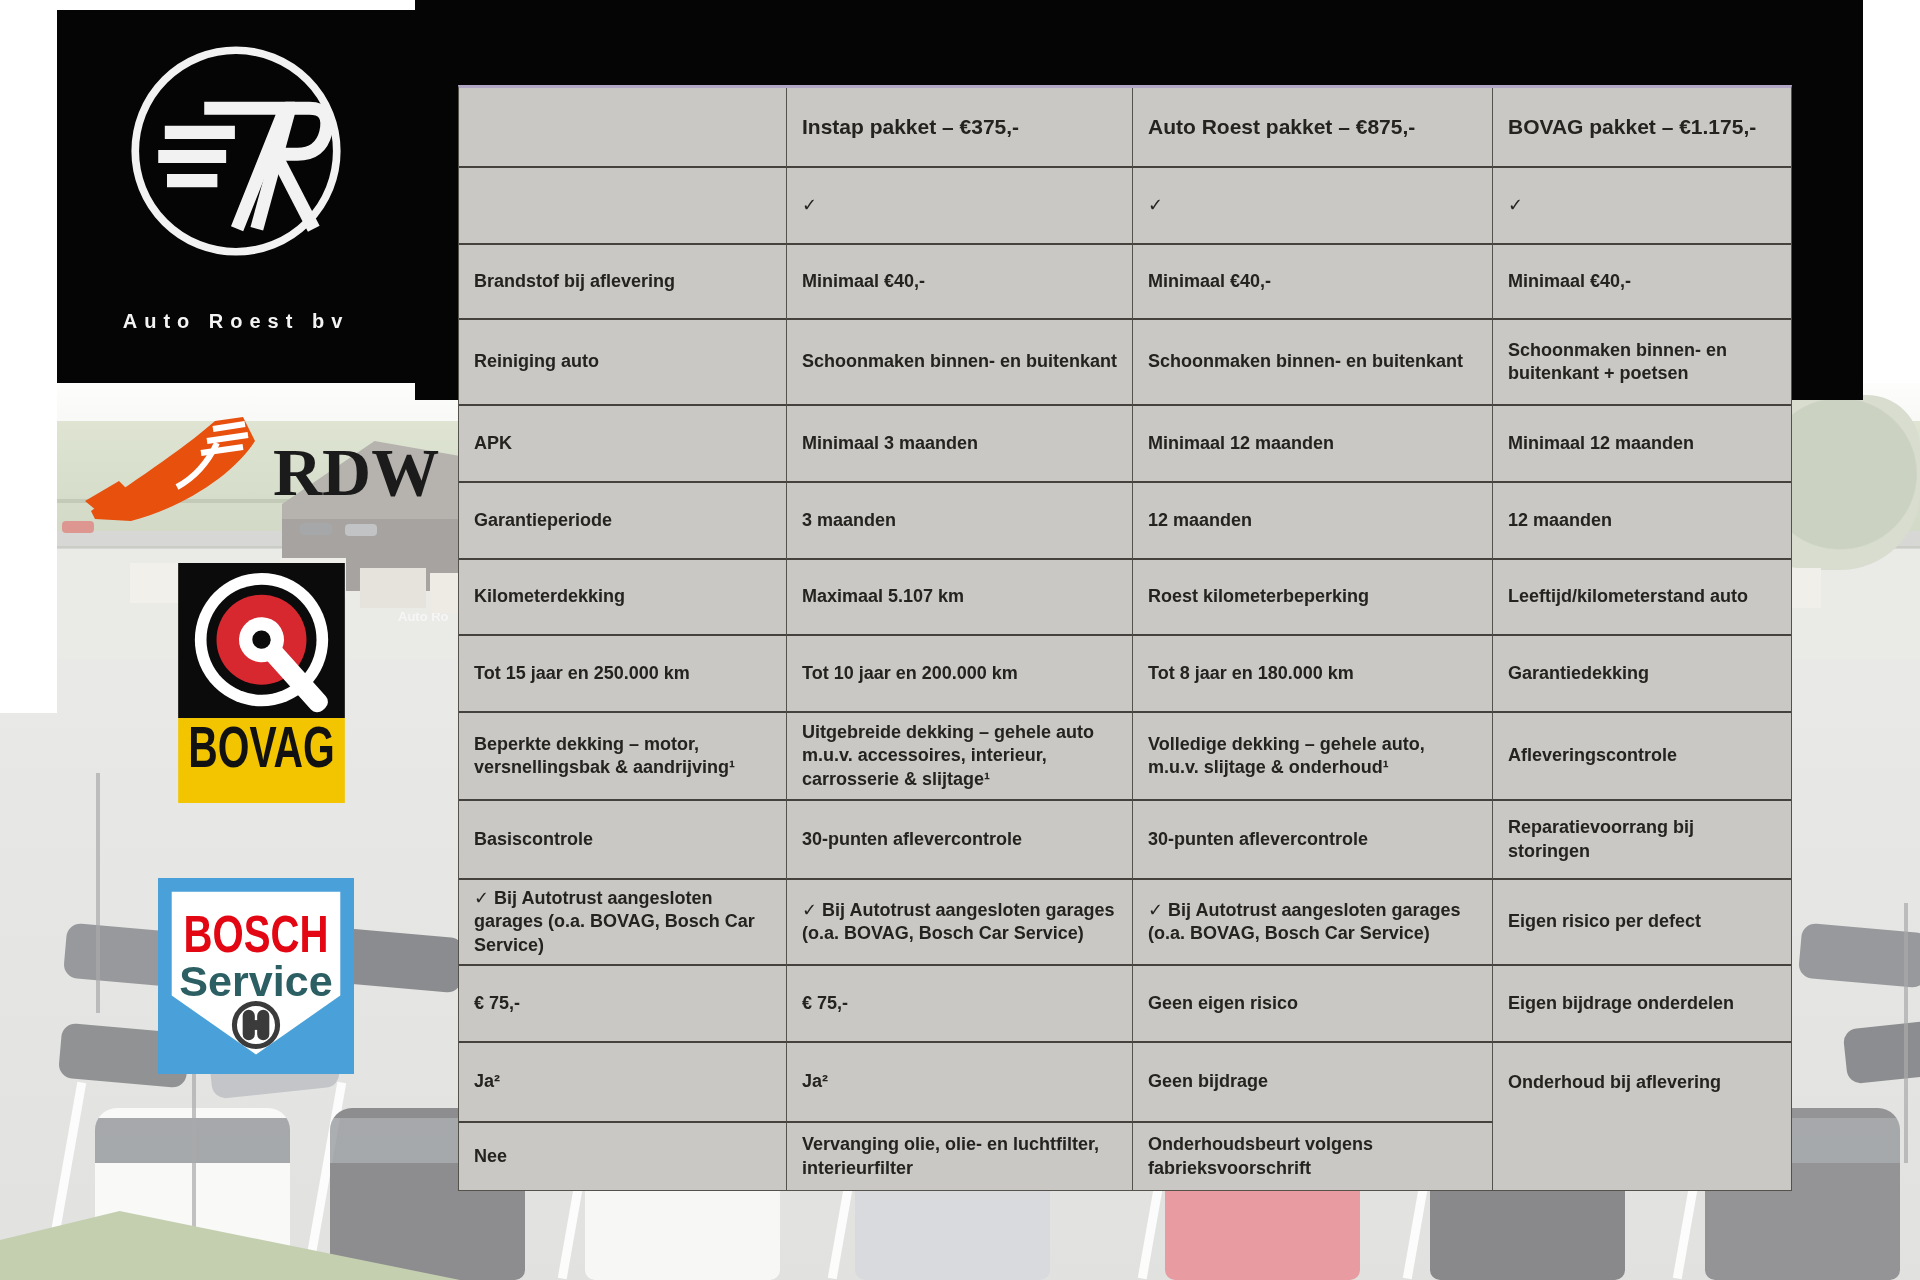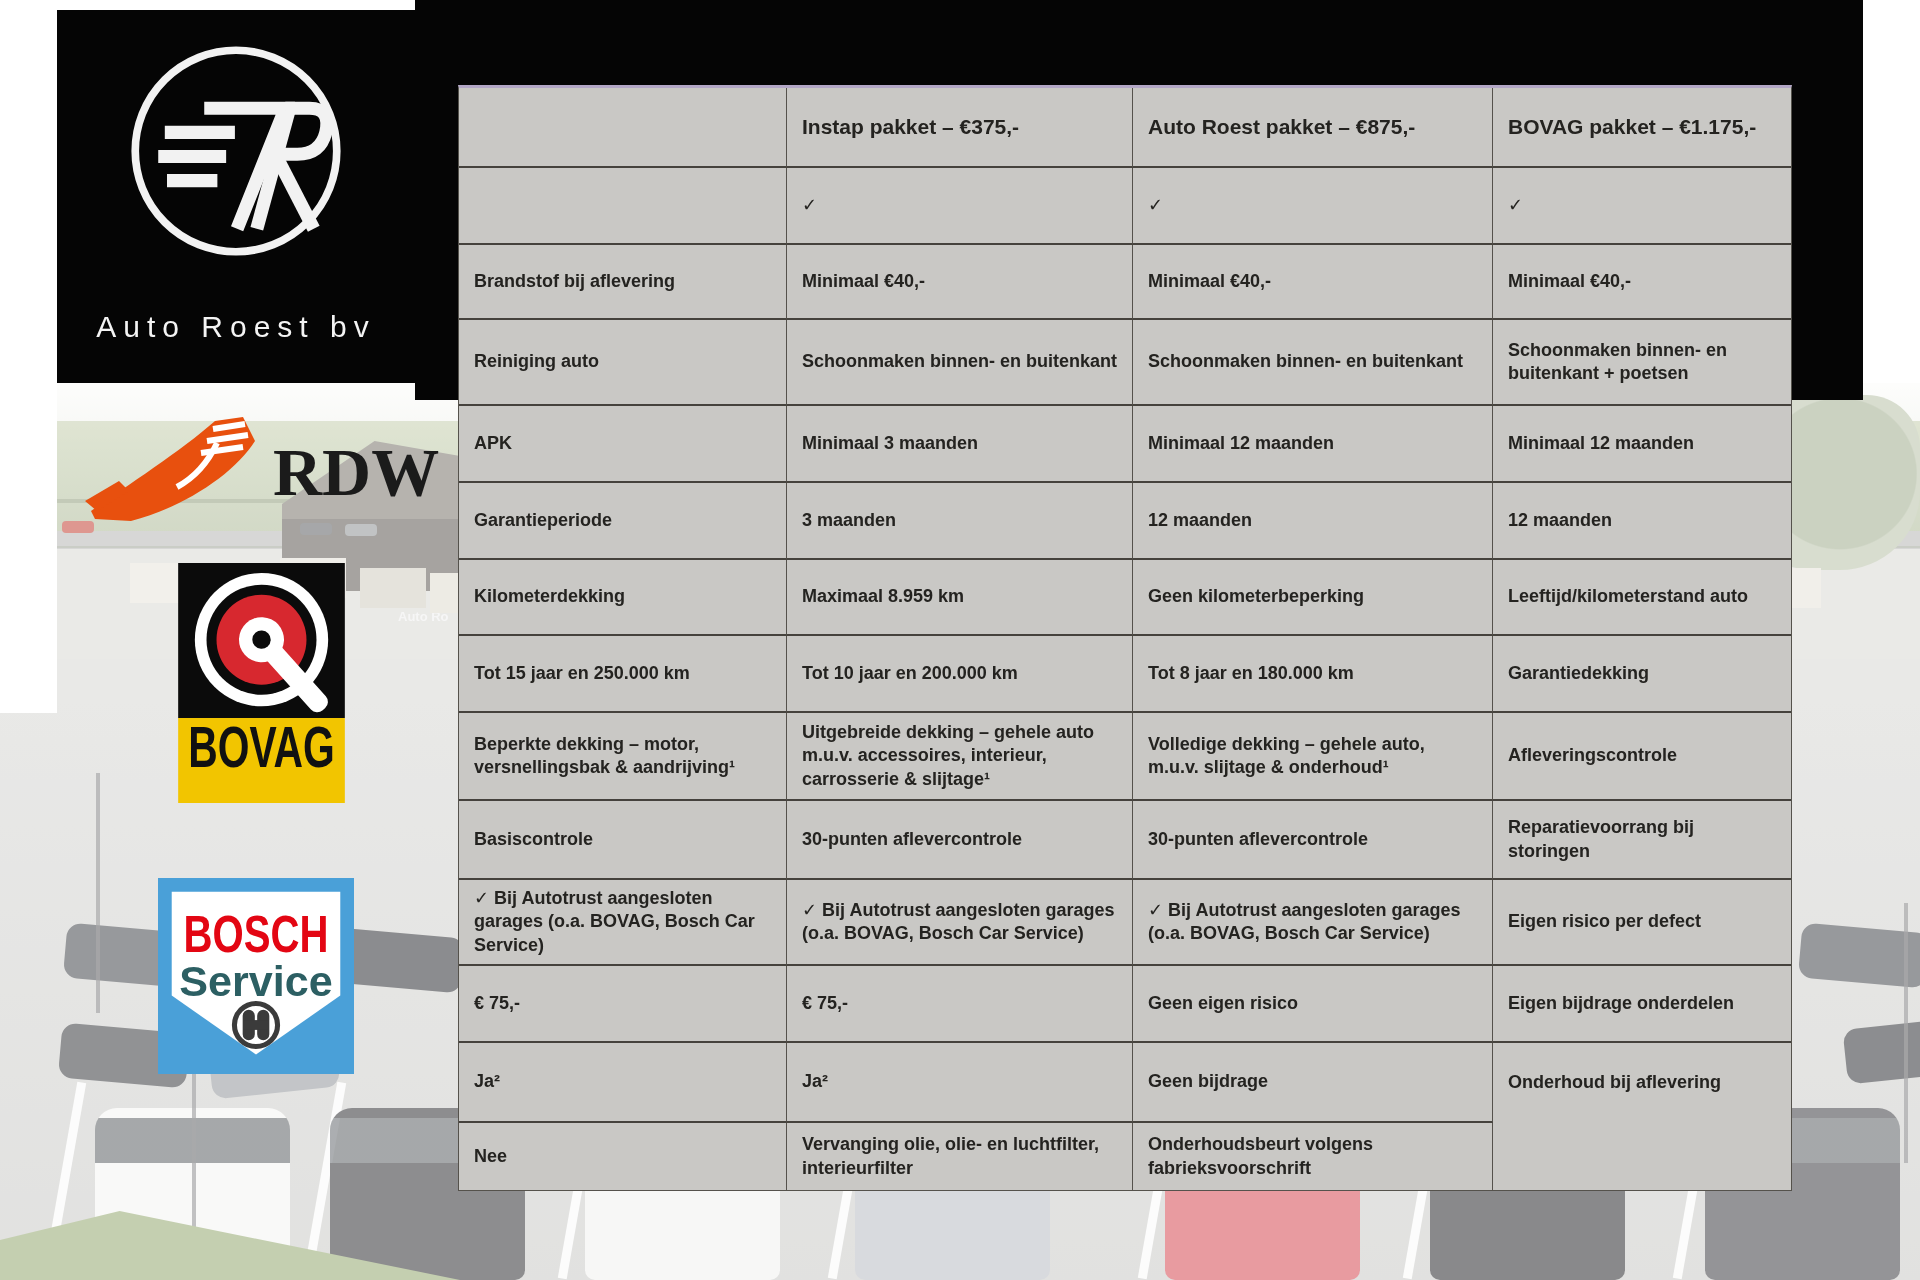--- a/index.html
+++ b/index.html
@@ -25,21 +25,21 @@
   #bsign{position:absolute;left:398px;top:226px;width:60px;overflow:hidden;
     color:#efefef;font-weight:bold;font-size:13px;white-space:nowrap;}
   #grass{position:absolute;left:0;top:828px;width:460px;height:69px;background:#90a569;
     clip-path:polygon(0 100%,0 42%,26% 0,100% 100%);}
   #left-cover{position:absolute;left:0;top:0;width:57px;height:330px;background:#ffffff;}
 
   
   #band-top{position:absolute;left:415px;top:0;width:1448px;height:400px;background:#050505;}
   #logo-box{position:absolute;left:57px;top:10px;width:358px;height:373px;background:#050505;}
   #brand-name{position:absolute;left:0;right:0;top:300px;text-align:center;color:#f4f4f4;
-    font-size:30px;font-weight:normal;letter-spacing:7px;}
+    font-size:20px;font-weight:bold;letter-spacing:7px;}
   #monogram{position:absolute;left:64px;top:26px;}
 
   
   #rdw{position:absolute;left:85px;top:415px;width:320px;height:110px;}
   #rdw-text{position:absolute;left:188px;top:18px;color:#1b1b1b;
     font-family:"Liberation Serif","DejaVu Serif",serif;font-weight:bold;font-size:68px;}
   #bovag{position:absolute;left:178px;top:563px;width:167px;height:240px;}
   #bosch{position:absolute;left:158px;top:878px;width:196px;height:196px;}
 
   
@@ -196,22 +196,22 @@
   <div class="c">Minimaal 3 maanden</div>
   <div class="c">Minimaal 12 maanden</div>
   <div class="c">Minimaal 12 maanden</div>
 
   <div class="c">Garantieperiode</div>
   <div class="c">3 maanden</div>
   <div class="c">12 maanden</div>
   <div class="c">12 maanden</div>
 
   <div class="c">Kilometerdekking</div>
-  <div class="c">Maximaal 8.959 km</div>
-  <div class="c">Geen kilometerbeperking</div>
+  <div class="c">Maximaal 5.107 km</div>
+  <div class="c">Roest kilometerbeperking</div>
 
   <div class="c">Leeftijd/kilometerstand auto</div>
   <div class="c">Tot 15 jaar en 250.000 km</div>
   <div class="c">Tot 10 jaar en 200.000 km</div>
   <div class="c">Tot 8 jaar en 180.000 km</div>
 
   <div class="c">Garantiedekking</div>
   <div class="c">Beperkte dekking – motor, versnellingsbak &amp; aandrijving¹</div>
   <div class="c">Uitgebreide dekking – gehele auto m.u.v. accessoires, interieur, carrosserie &amp; slijtage¹</div>
   <div class="c">Volledige dekking – gehele auto, m.u.v. slijtage &amp; onderhoud¹</div>

